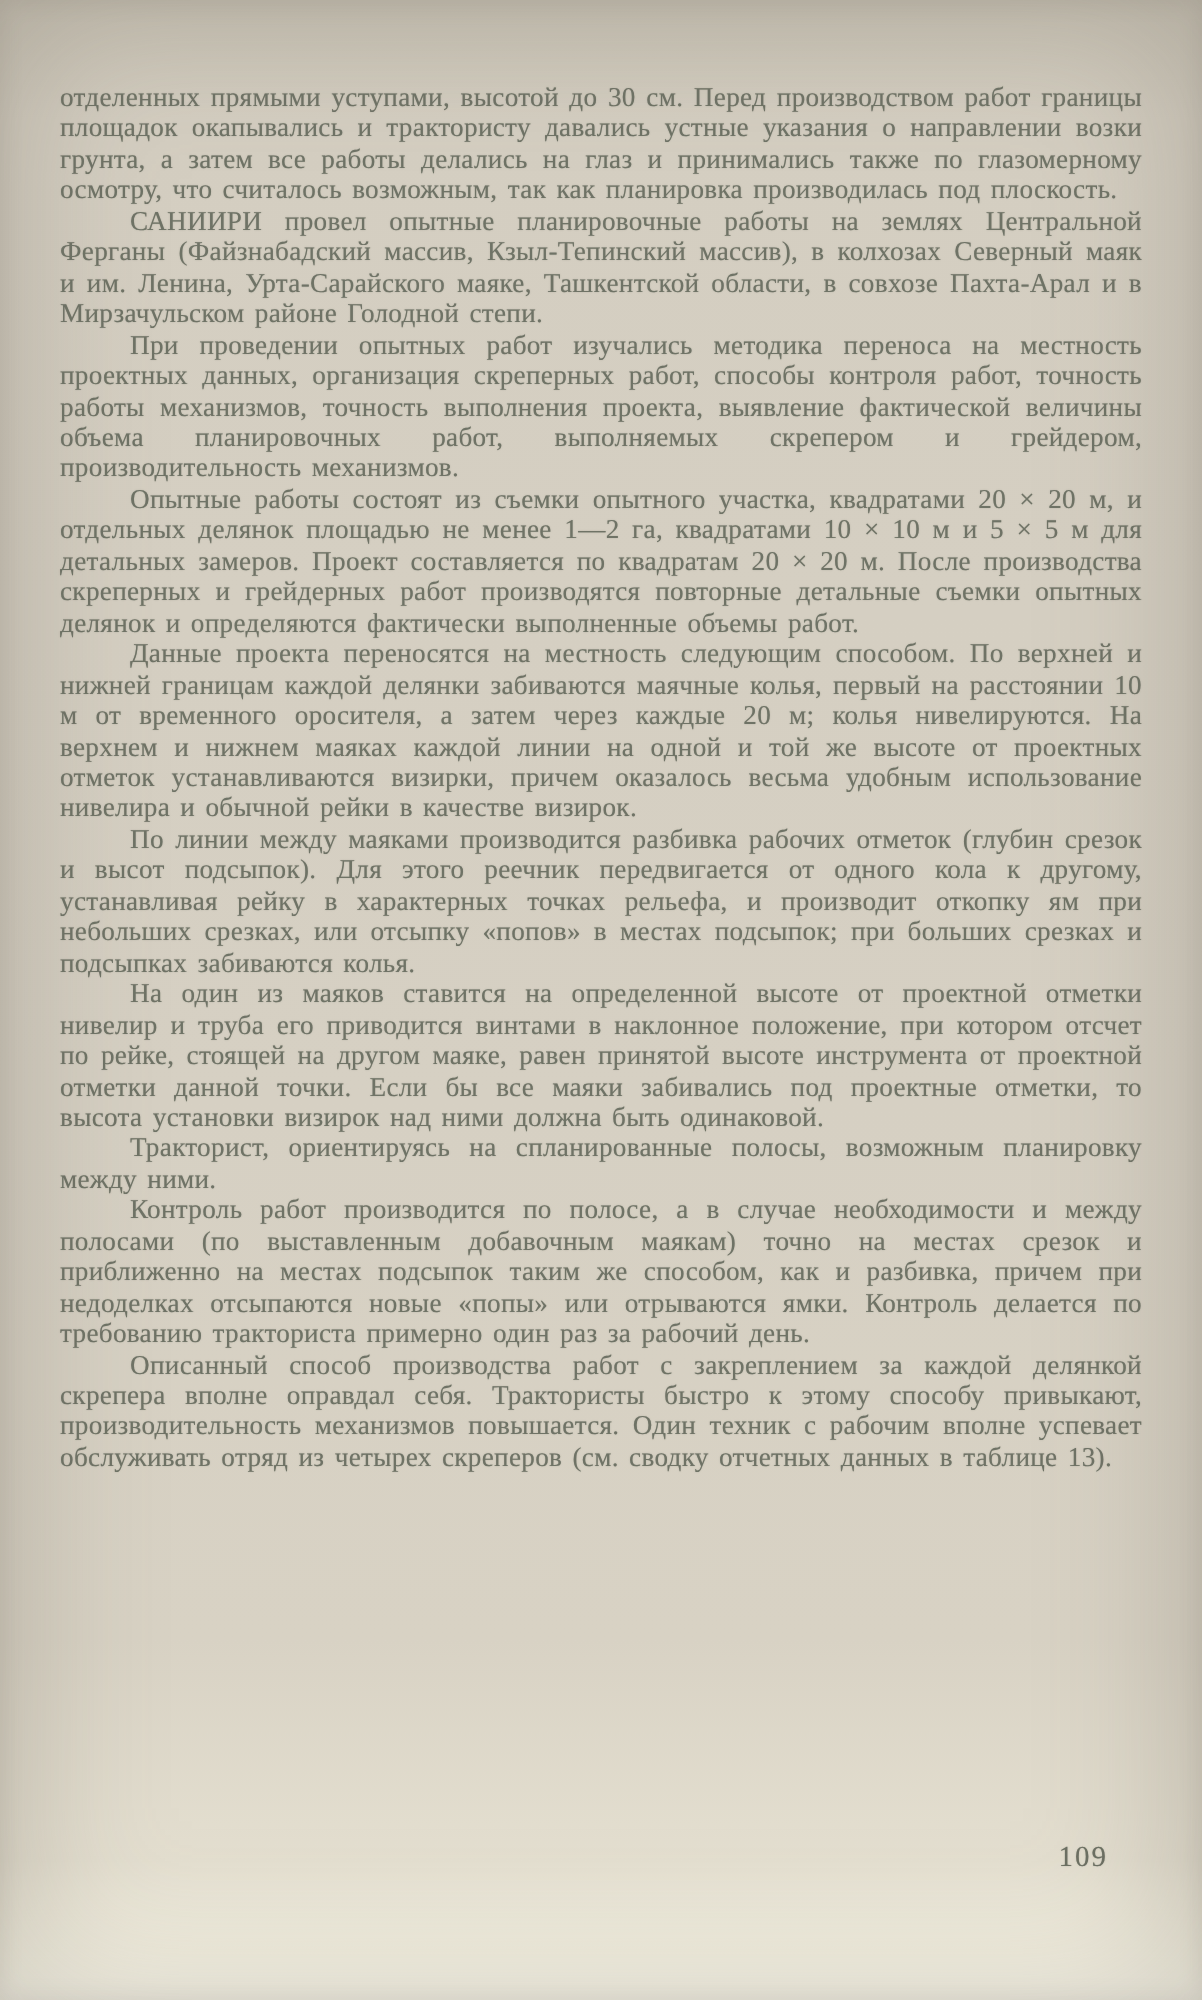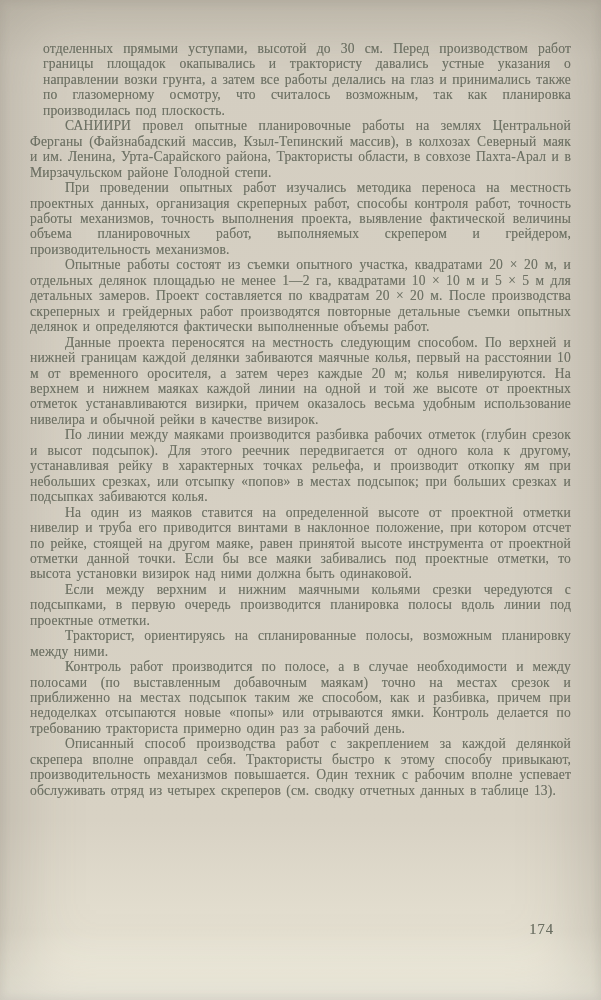--- a/index.html
+++ b/index.html
@@ -45,44 +45,42 @@
   }
   .para {
     margin: 0;
     text-indent: 35px;
     word-spacing: 1.6px;
     letter-spacing: 0.15px;
     text-shadow: 0 0 0.6px rgba(111, 115, 102, 0.55);
   }
   .para.no-indent {
     text-indent: 0;
-    margin-left: 13px;
   }
   .page-number {
     position: absolute;
     top: 921px;
     right: 47px;
     font-family: "Liberation Serif", "DejaVu Serif", serif;
     font-size: 14.5px;
     letter-spacing: 1px;
     color: #6c7063;
     text-shadow: 0 0 0.6px rgba(108, 112, 99, 0.55);
   }
 </style>
 </head>
 <body>
 
 <div class="page">
   <div class="text-block">
     <p class="para no-indent">отделенных прямыми уступами, высотой до 30 см. Перед производством работ границы площадок окапывались и трактористу давались устные указания о направлении возки грунта, а затем все работы делались на глаз и принимались также по глазомерному осмотру, что считалось возможным, так как планировка производилась под плоскость.</p>
-    <p class="para">САНИИРИ провел опытные планировочные работы на землях Центральной Ферганы (Файзнабадский массив, Кзыл-Тепинский массив), в колхозах Северный маяк и им. Ленина, Урта-Сарайского района, Трактористы области, в совхозе Пахта-Арал и в Мирзачульском районе Голодной степи.</p>
+    <p class="para">САНИИРИ провел опытные планировочные работы на землях Центральной Ферганы (Файзнабадский массив, Кзыл-Тепинский массив), в колхозах Северный маяк и им. Ленина, Урта-Сарайского маяке, Ташкентской области, в совхозе Пахта-Арал и в Мирзачульском районе Голодной степи.</p>
     <p class="para">При проведении опытных работ изучались методика переноса на местность проектных данных, организация скреперных работ, способы контроля работ, точность работы механизмов, точность выполнения проекта, выявление фактической величины объема планировочных работ, выполняемых скрепером и грейдером, производительность механизмов.</p>
     <p class="para">Опытные работы состоят из съемки опытного участка, квадратами 20 × 20 м, и отдельных делянок площадью не менее 1—2 га, квадратами 10 × 10 м и 5 × 5 м для детальных замеров. Проект составляется по квадратам 20 × 20 м. После производства скреперных и грейдерных работ производятся повторные детальные съемки опытных делянок и определяются фактически выполненные объемы работ.</p>
     <p class="para">Данные проекта переносятся на местность следующим способом. По верхней и нижней границам каждой делянки забиваются маячные колья, первый на расстоянии 10 м от временного оросителя, а затем через каждые 20 м; колья нивелируются. На верхнем и нижнем маяках каждой линии на одной и той же высоте от проектных отметок устанавливаются визирки, причем оказалось весьма удобным использование нивелира и обычной рейки в качестве визирок.</p>
     <p class="para">По линии между маяками производится разбивка рабочих отметок (глубин срезок и высот подсыпок). Для этого реечник передвигается от одного кола к другому, устанавливая рейку в характерных точках рельефа, и производит откопку ям при небольших срезках, или отсыпку «попов» в местах подсыпок; при больших срезках и подсыпках забиваются колья.</p>
     <p class="para">На один из маяков ставится на определенной высоте от проектной отметки нивелир и труба его приводится винтами в наклонное положение, при котором отсчет по рейке, стоящей на другом маяке, равен принятой высоте инструмента от проектной отметки данной точки. Если бы все маяки забивались под проектные отметки, то высота установки визирок над ними должна быть одинаковой.</p>
-    <p class="para">Если между верхним и нижним маячными кольями срезки чередуются с подсыпками, в первую очередь производится планировка полосы вдоль линии под проектные отметки.</p>
     <p class="para">Тракторист, ориентируясь на спланированные полосы, возможным планировку между ними.</p>
     <p class="para">Контроль работ производится по полосе, а в случае необходимости и между полосами (по выставленным добавочным маякам) точно на местах срезок и приближенно на местах подсыпок таким же способом, как и разбивка, причем при недоделках отсыпаются новые «попы» или отрываются ямки. Контроль делается по требованию тракториста примерно один раз за рабочий день.</p>
     <p class="para">Описанный способ производства работ с закреплением за каждой делянкой скрепера вполне оправдал себя. Трактористы быстро к этому способу привыкают, производительность механизмов повышается. Один техник с рабочим вполне успевает обслуживать отряд из четырех скреперов (см. сводку отчетных данных в таблице 13).</p>
   </div>
-  <div class="page-number">174</div>
+  <div class="page-number">109</div>
 </div>
 
 </body></html>

